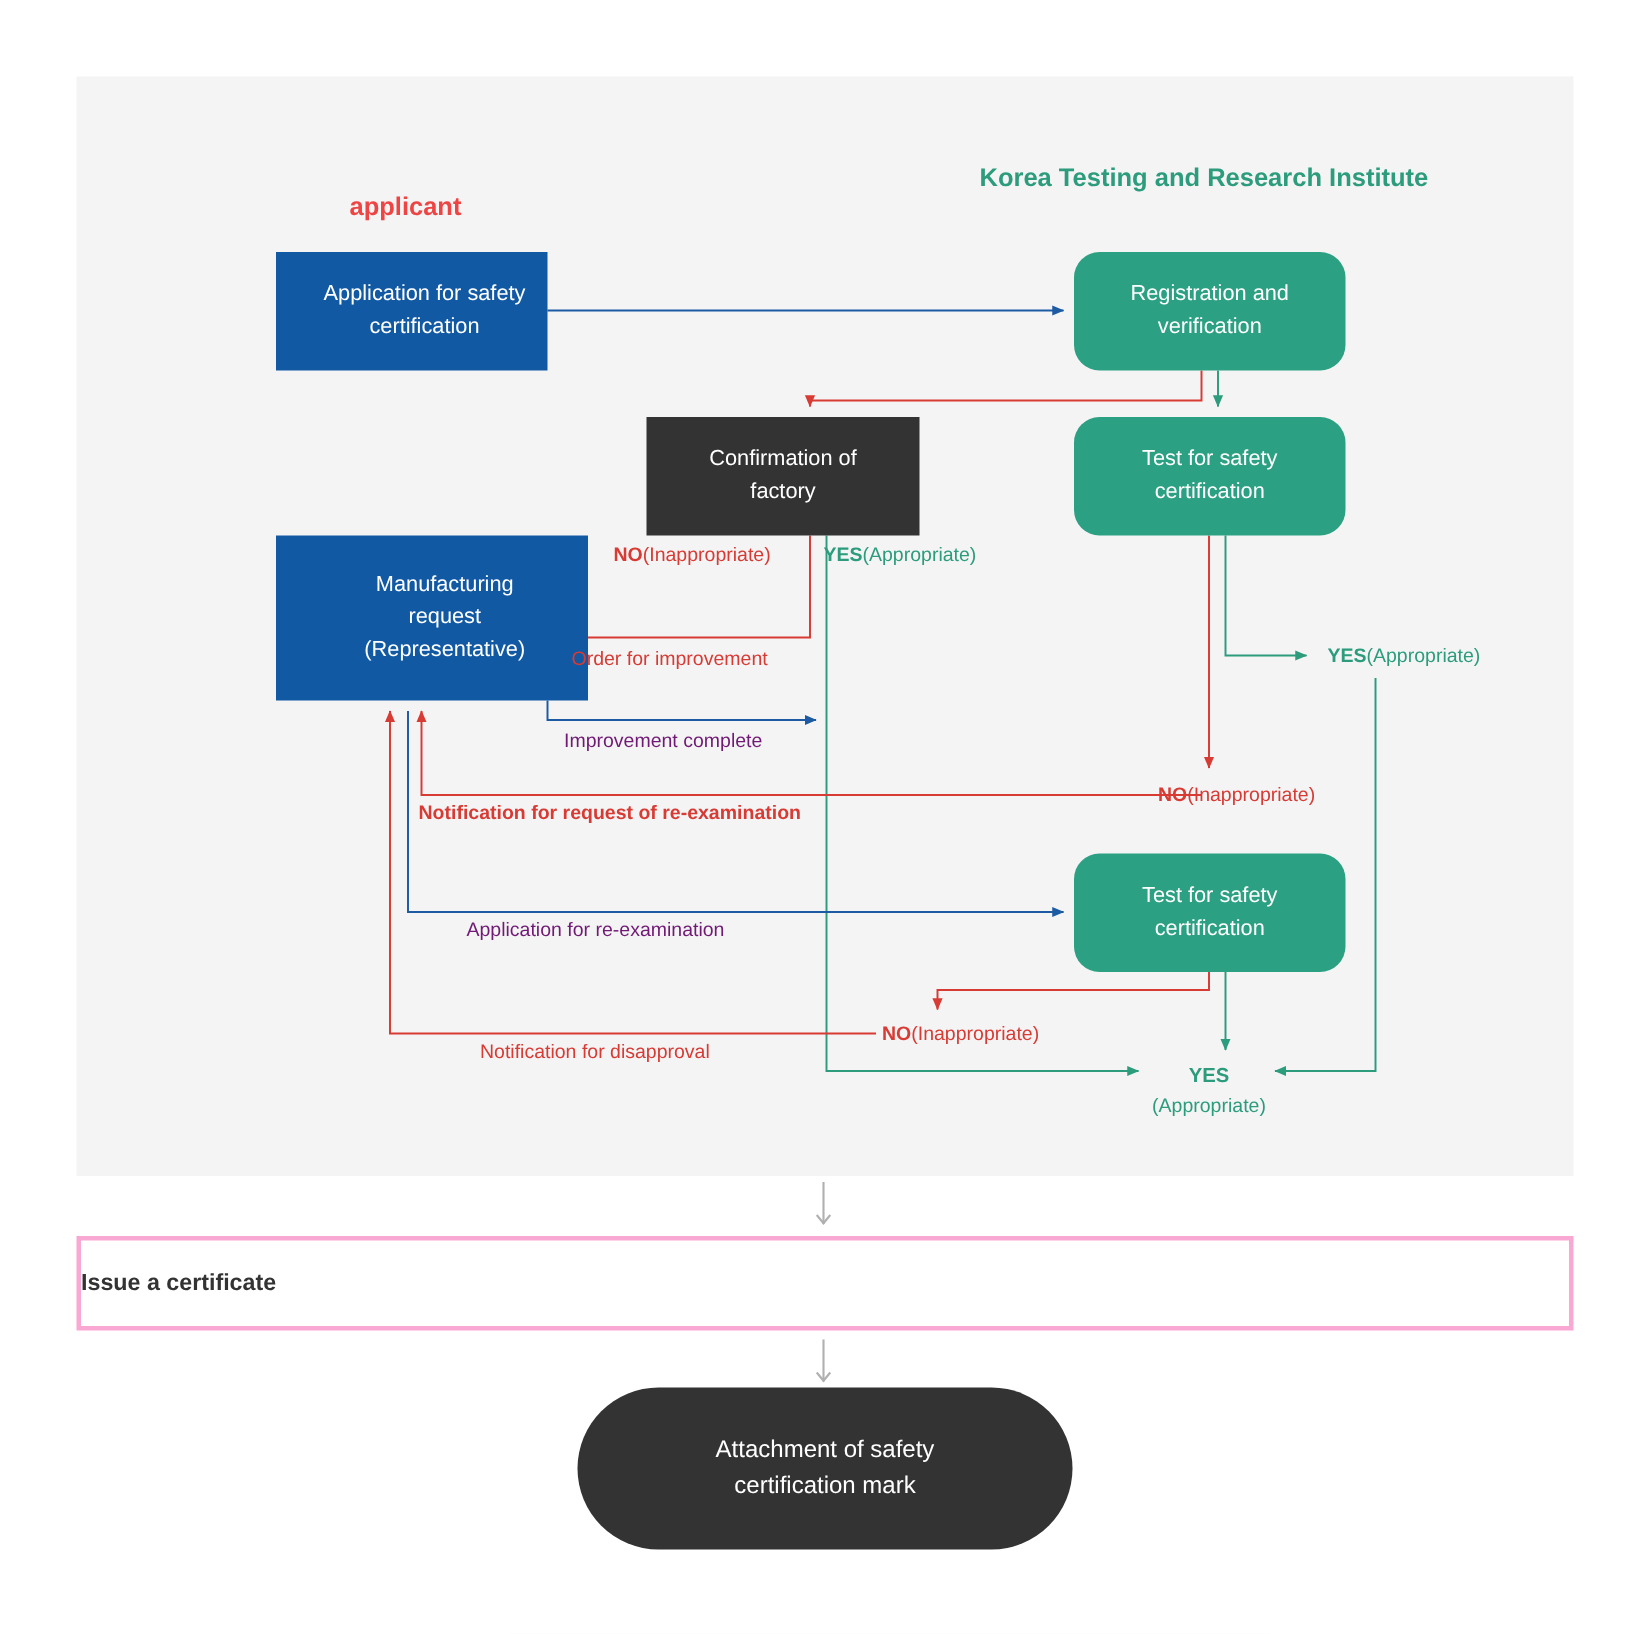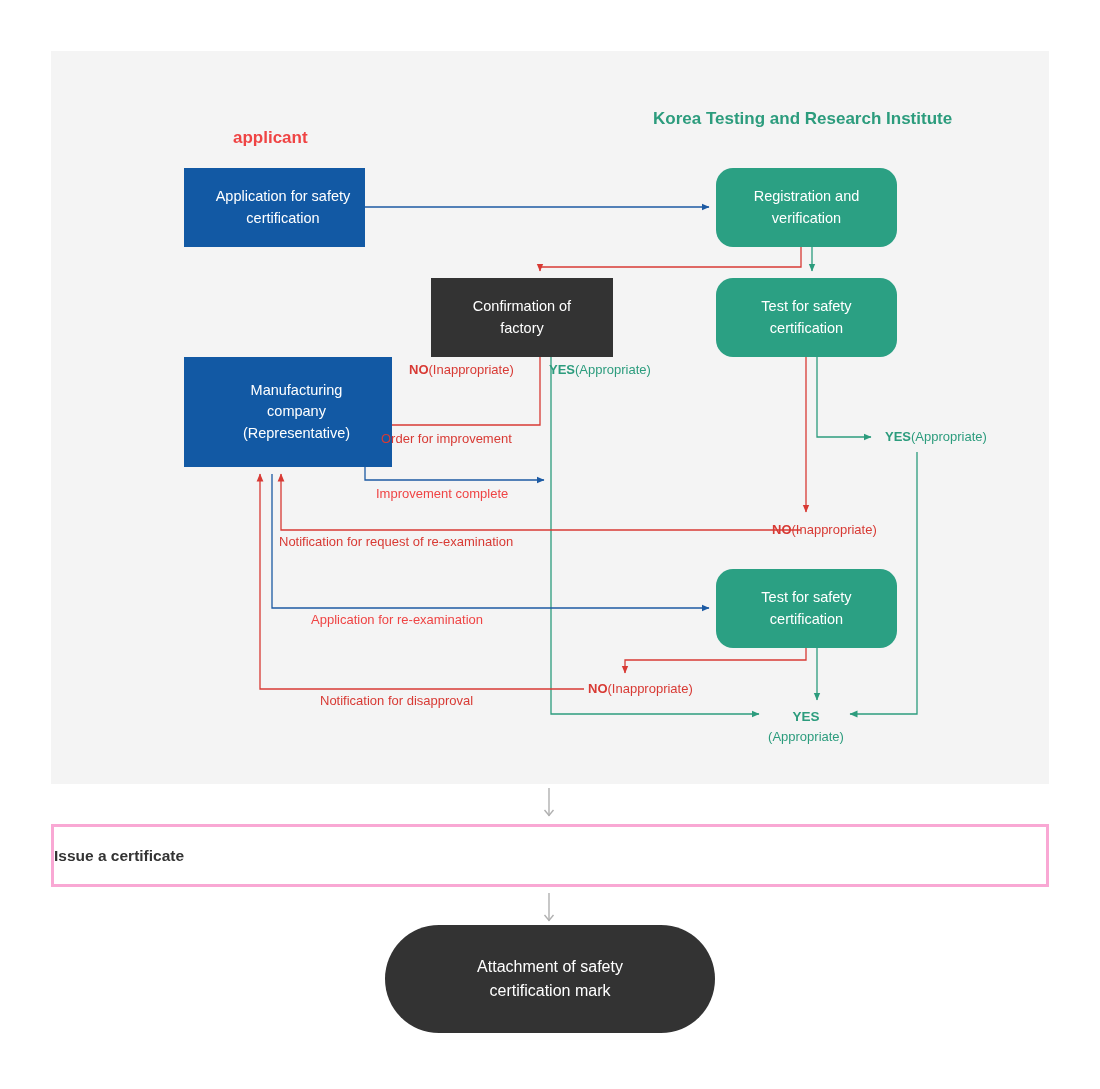--- a/index.html
+++ b/index.html
@@ -27,29 +27,29 @@
 
   #n-application { left:184px; top:168px; width:181px; height:79px; }
   #n-registration { left:716px; top:168px; width:181px; height:79px; }
   #n-confirmation { left:431px; top:278px; width:182px; height:79px; }
   #n-test1 { left:716px; top:278px; width:181px; height:79px; }
   #n-manufacturing { left:184px; top:357px; width:208px; height:110px; }
   #n-test2 { left:716px; top:569px; width:181px; height:79px; }
 
   .edge-label { position:absolute; white-space:nowrap; font-size:13px; }
   .edge-label.red { color:#d83a34; }
-  .edge-label.blue { color:#ef4444; }
+  .edge-label.blue { color:#701a75; }
   .edge-label.green { color:#2c9c7d; }
   .edge-label b { font-weight:bold; }
 
   #lbl-no1 { left:409px; top:362px; }
   #lbl-yes1 { left:549px; top:362px; }
   #lbl-order { left:381px; top:431px; }
   #lbl-improve { left:376px; top:486px; }
-  #lbl-notif-reexam { left:279px; top:534px; }
+  #lbl-notif-reexam { left:279px; top:534px;font-weight:bold; }
   #lbl-app-reexam { left:311px; top:612px; }
   #lbl-yes2 { left:885px; top:429px; }
   #lbl-no2 { left:772px; top:522px; }
   #lbl-no3 { left:588px; top:681px; }
   #lbl-notif-disapp { left:320px; top:693px; }
   #lbl-yes-final { left:762px; top:707px; width:88px; text-align:center;
     line-height:1.5; }
   #lbl-yes-final .l1 { font-weight:bold; font-size:13.5px; display:block; }
   #lbl-yes-final .l2 { font-size:13px; display:block; }
 
@@ -148,21 +148,21 @@
   <div class="node green" id="n-test1">
     <span>
       <span>Test for safety</span><br>
       <span>certification</span>
     </span>
   </div>
 
   <div class="node blue" id="n-manufacturing">
     <span>
       <span>Manufacturing</span><br>
-      <span>company</span><br>
+      <span>request</span><br>
       <span>(Representative)</span>
     </span>
   </div>
 
   <div class="node green" id="n-test2">
     <span>
       <span>Test for safety</span><br>
       <span>certification</span>
     </span>
   </div>

